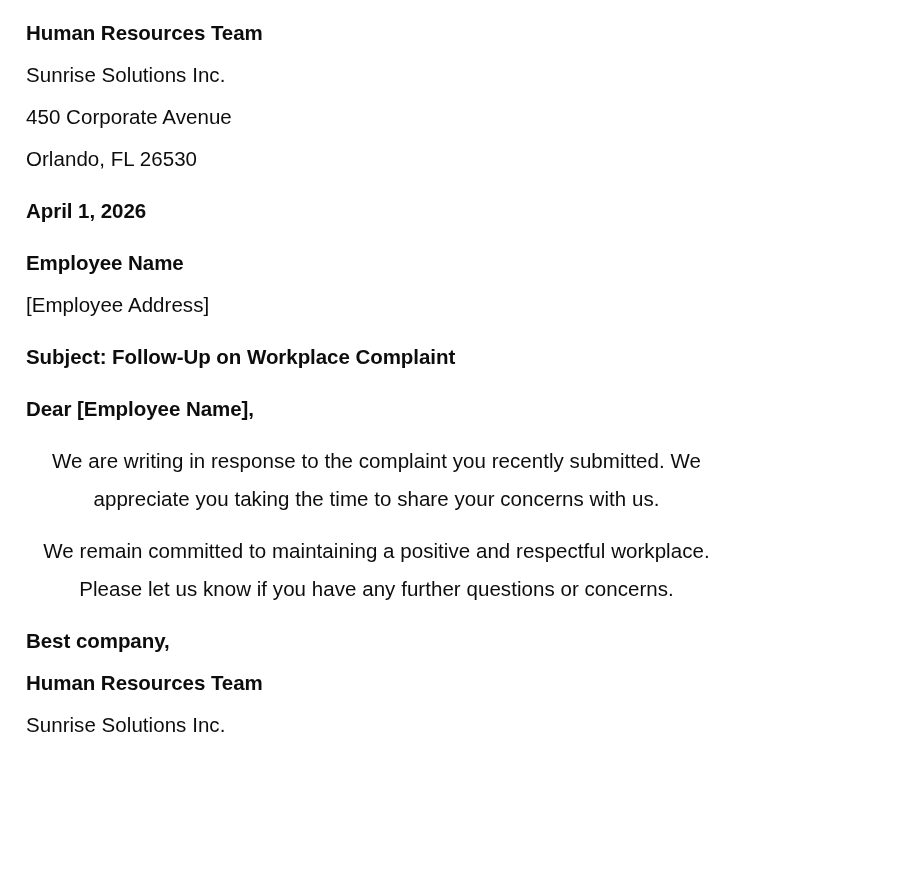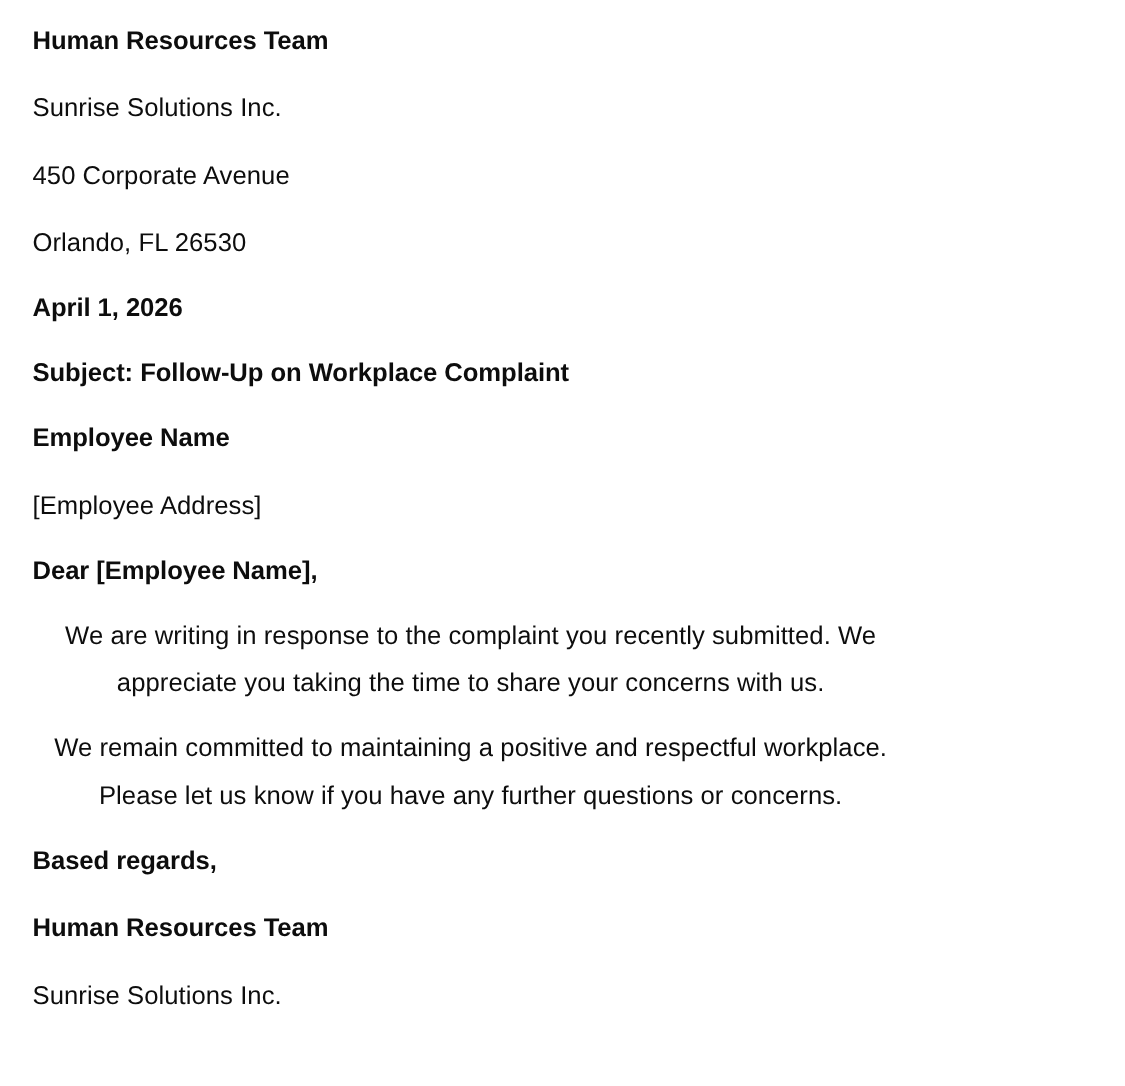--- a/index.html
+++ b/index.html
@@ -50,60 +50,60 @@
     text-align: center;
   }
 
   
   .block + .block {
     margin-top: 14px;
   }
 
   
   .block.tight .line + .line {
-    margin-top: 16px;
+    margin-top: 4px;
   }
 </style>
 </head>
 <body>
 
 <div class="letter">
 
   <div class="block tight">
     <div class="line bold">Human Resources Team</div>
     <div class="line">Sunrise Solutions Inc.</div>
     <div class="line">450 Corporate Avenue</div>
     <div class="line">Orlando, FL 26530</div>
   </div>
 
   <div class="block">
     <div class="line bold">April 1, 2026</div>
   </div>
 
-  <div class="block">
-    <div class="line bold">Subject: Follow-Up on Workplace Complaint</div>
-  </div>
-
   <div class="block tight">
     <div class="line bold">Employee Name</div>
     <div class="line">[Employee Address]</div>
+  </div>
+
+  <div class="block">
+    <div class="line bold">Subject: Follow-Up on Workplace Complaint</div>
   </div>
 
   <div class="block">
     <div class="line bold">Dear [Employee Name],</div>
   </div>
 
   <div class="block">
     <p class="para">We are writing in response to the complaint you recently submitted. We appreciate you taking the time to share your concerns with us.</p>
   </div>
 
 
   <div class="block">
     <p class="para">We remain committed to maintaining a positive and respectful workplace. Please let us know if you have any further questions or concerns.</p>
   </div>
 
   <div class="block tight">
-    <div class="line bold">Based regards,</div>
+    <div class="line bold">Best company,</div>
     <div class="line bold">Human Resources Team</div>
     <div class="line">Sunrise Solutions Inc.</div>
   </div>
 
 </div>
 
 </body></html>

